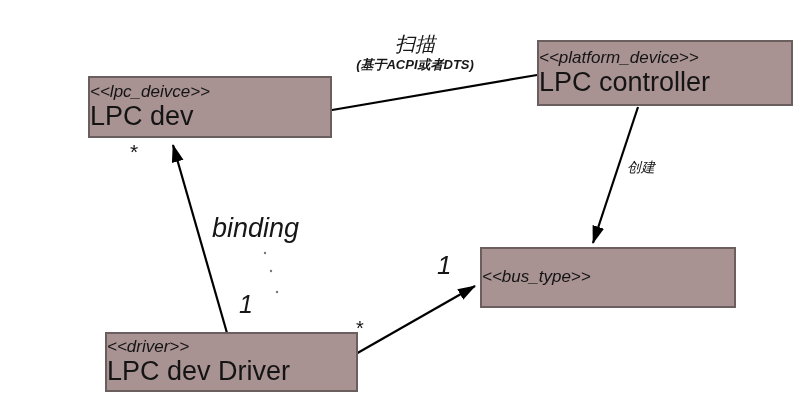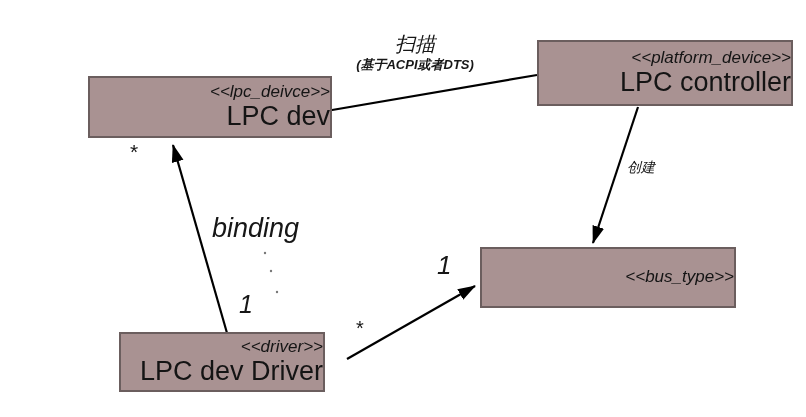--- a/index.html
+++ b/index.html
@@ -14,21 +14,21 @@
   }
   #edges-svg { position: absolute; left: 0; top: 0; width: 806px; height: 417px; }
   .edge-line { stroke: #000000; stroke-width: 2.2; fill: none; }
   .node {
     position: absolute;
     background: #a99292;
     border: 2px solid #6b5e5e;
     box-sizing: border-box;
     display: flex;
     flex-direction: column;
-    align-items: flex-end;
+    align-items: flex-start;
     justify-content: center;
     line-height: 1.08;
   }
   .stereotype {
     font-style: italic;
     font-size: 17px;
     letter-spacing: 0px;
     white-space: nowrap;
   }
   .node-name {
@@ -73,21 +73,21 @@
 
   <div class="node" style="left:537px; top:40px; width:256px; height:66px;">
     <div class="stereotype">&lt;&lt;platform_device&gt;&gt;</div>
     <div class="node-name">LPC controller</div>
   </div>
 
   <div class="node" style="left:480px; top:247px; width:256px; height:61px;">
     <div class="stereotype">&lt;&lt;bus_type&gt;&gt;</div>
   </div>
 
-  <div class="node" style="left:119px; top:332px; width:206px; height:60px;padding-left:29px;">
+  <div class="node" style="left:105px; top:332px; width:253px; height:60px;">
     <div class="stereotype">&lt;&lt;driver&gt;&gt;</div>
     <div class="node-name">LPC dev Driver</div>
   </div>
 
   <div class="edge-label center" style="left:345px; top:31px; width:140px; font-size:20px;">扫描</div>
   <div class="edge-label center" style="left:330px; top:56px; width:170px; font-size:13px;font-weight:bold;">(基于ACPI或者DTS)</div>
 
   <div class="edge-label" style="left:627px; top:159px; font-size:14px;">创建</div>
 
   <div class="edge-label" style="left:212px; top:213px; font-size:27px;">binding</div>

